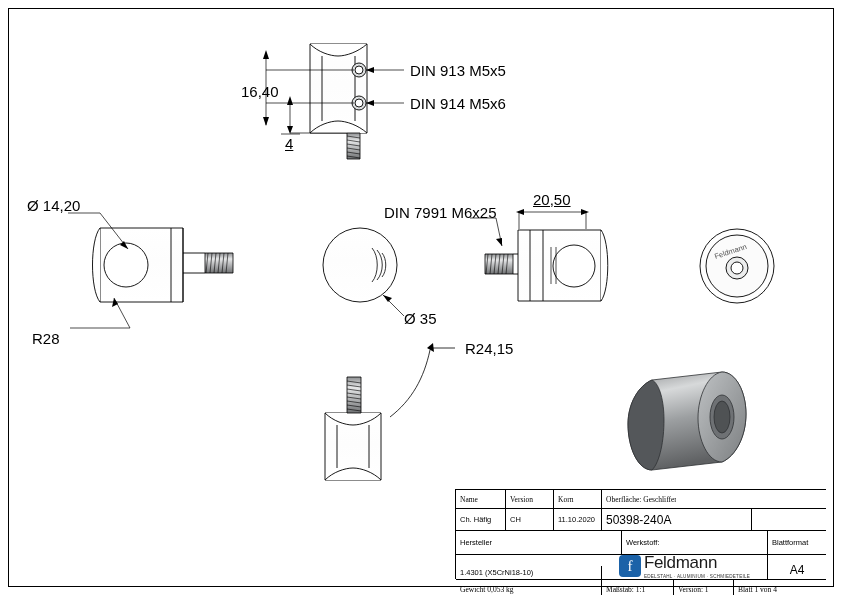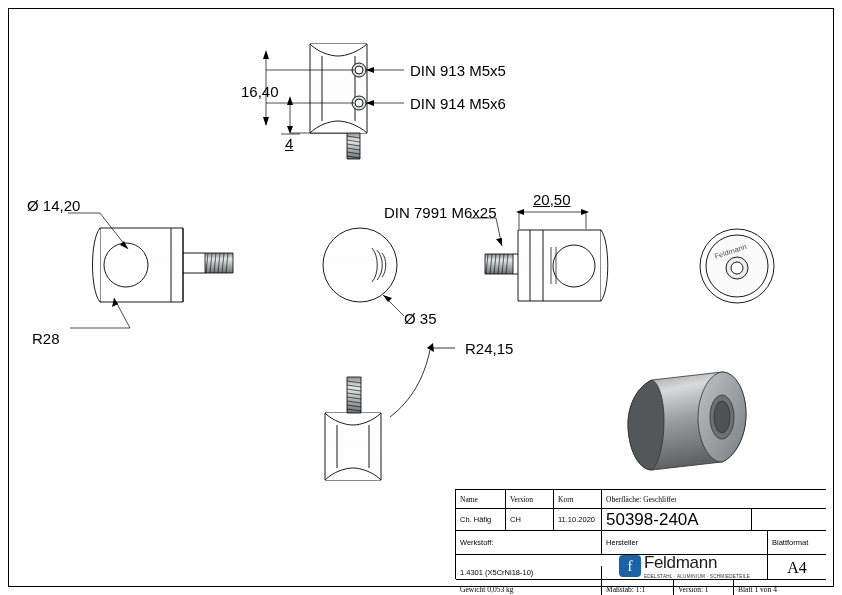--- a/index.html
+++ b/index.html
@@ -75,34 +75,33 @@
   .r1 { height: 19px; font-family: Liberation Serif, serif; }
   .r2 { height: 22px; }
   .r3 { height: 24px; }
   .r4 { height: 25px; align-items: flex-end; }
   .c-name   { width: 50px; }
   .c-sig    { width: 48px; }
   .c-date   { width: 48px; }
   .c-art    { width: 150px; }
   .c-surf   { width: 74px; border-right: none !important; }
   .artnum {
-    font-size: 17px;
+    font-size: 12px;
     font-weight: normal;
   }
   .c-werk   { width: 146px; }
   .c-herst  { width: 166px; }
   .c-blatt  { width: 58px; border-right: none !important; }
   .c-gew    { width: 146px; }
   .c-mass   { width: 72px; }
   .c-ver    { width: 60px; }
   .c-blt    { width: 92px; border-right: none !important; }
   .a4cell {
-    font-size: 16px;
+    font-size: 12px;
     justify-content: center;
-    font-family: Liberation Serif, serif;
   }
   .logowrap {
     display: flex;
     align-items: center;
     justify-content: center;
     width: 100%;
     height: 100%;
   }
   .logo-text {
     font-size: 17px;
@@ -352,24 +351,24 @@
 
     <div class="row r2">
       <div class="cell c-name">Ch. Häfig</div>
       <div class="cell c-sig">CH</div>
       <div class="cell c-date">11.10.2020</div>
       <div class="cell c-art artnum">50398-240A</div>
       <div class="cell c-surf"></div>
     </div>
 
     <div class="row r3">
+      <div class="cell c-herst">Hersteller</div>
       <div class="cell c-werk" style="flex-direction:column; align-items:flex-start; justify-content:center;">
         <span>Werkstoff:</span>
       </div>
-      <div class="cell c-herst">Hersteller</div>
       <div class="cell c-blatt">Blattformat</div>
     </div>
 
     <div class="row r4">
       <div class="cell c-werk">1.4301 (X5CrNi18-10)</div>
       <div class="cell c-herst" style="padding:0;">
         <div class="logowrap">
           <div class="logo-badge">f</div>
           <div style="display:flex; flex-direction:column; align-items:flex-start;">
             <div class="logo-text">Feldmann</div>

